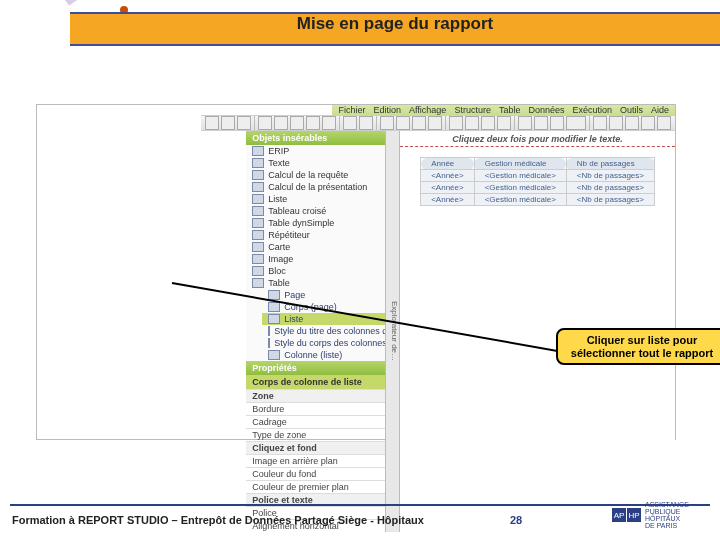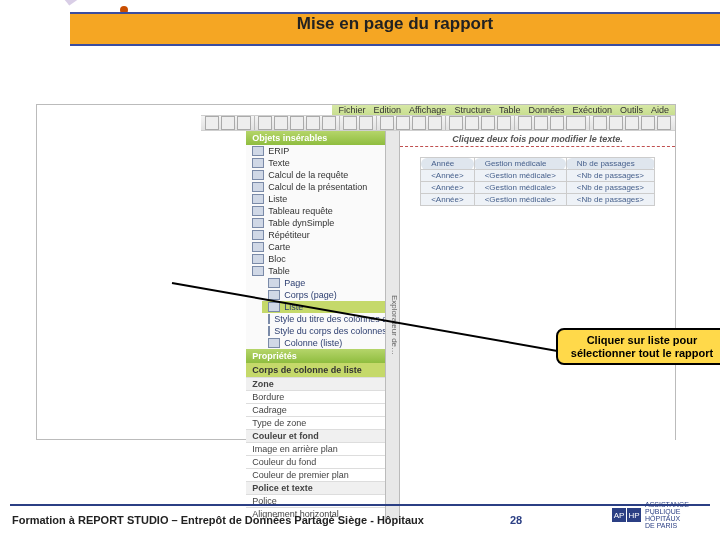--- a/index.html
+++ b/index.html
@@ -137,33 +137,37 @@
         <div class="treeitem">
             <span class="ic"></span>
             <span>Calcul de la présentation</span>
           </div>
         <div class="treeitem">
             <span class="ic"></span>
             <span>Liste</span>
           </div>
         <div class="treeitem">
             <span class="ic"></span>
-            <span>Tableau requête</span>
+            <span>Tableau croisé</span>
           </div>
         <div class="treeitem">
             <span class="ic"></span>
             <span>Table dynSimple</span>
           </div>
         <div class="treeitem">
             <span class="ic"></span>
             <span>Répétiteur</span>
           </div>
         <div class="treeitem">
             <span class="ic"></span>
             <span>Carte</span>
+          </div>
+        <div class="treeitem">
+            <span class="ic"></span>
+            <span>Image</span>
           </div>
         <div class="treeitem">
             <span class="ic"></span>
             <span>Bloc</span>
           </div>
         <div class="treeitem">
             <span class="ic"></span>
             <span>Table</span>
           </div>
         <div class="subtree">
@@ -202,21 +206,21 @@
         <div class="proprow">
             <div class="pl">Bordure</div>
           </div>
         <div class="proprow">
             <div class="pl">Cadrage</div>
           </div>
         <div class="proprow">
             <div class="pl">Type de zone</div>
           </div>
         <div class="proprow propcat">
-            <div class="pl">Couleur et fond</div>
+            <div class="pl">Cliquez et fond</div>
           </div>
         <div class="proprow">
             <div class="pl">Image en arrière plan</div>
           </div>
         <div class="proprow">
             <div class="pl">Couleur du fond</div>
           </div>
         <div class="proprow">
             <div class="pl">Couleur de premier plan</div>
           </div>

